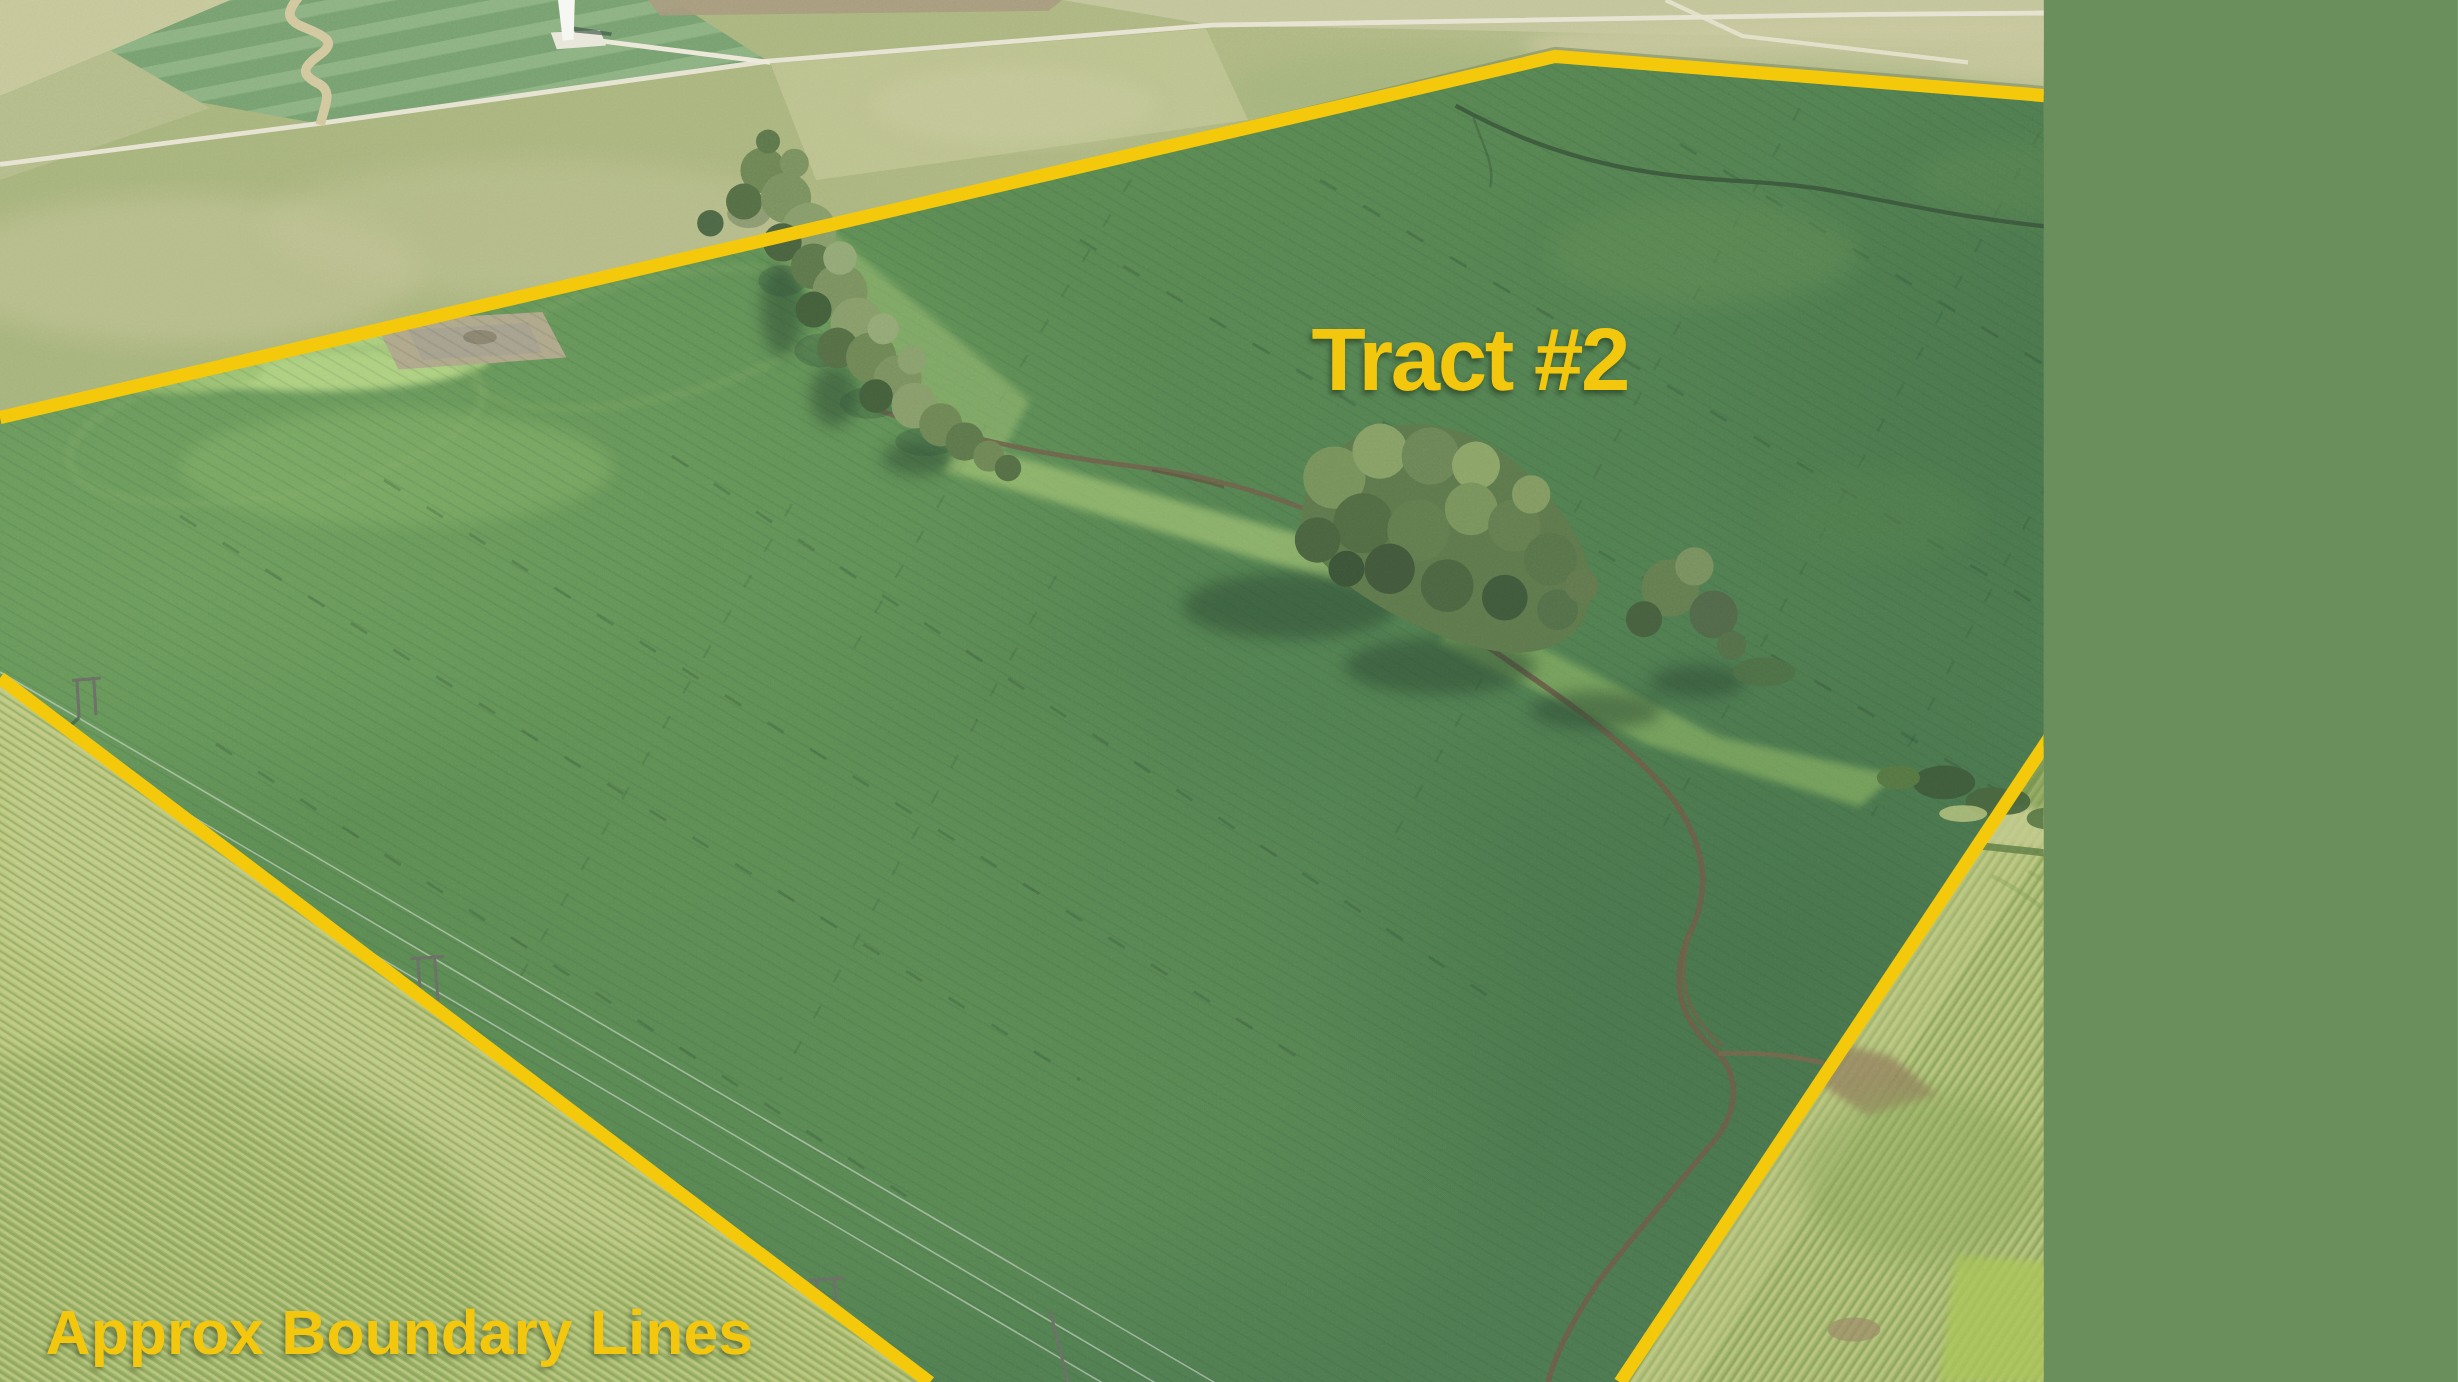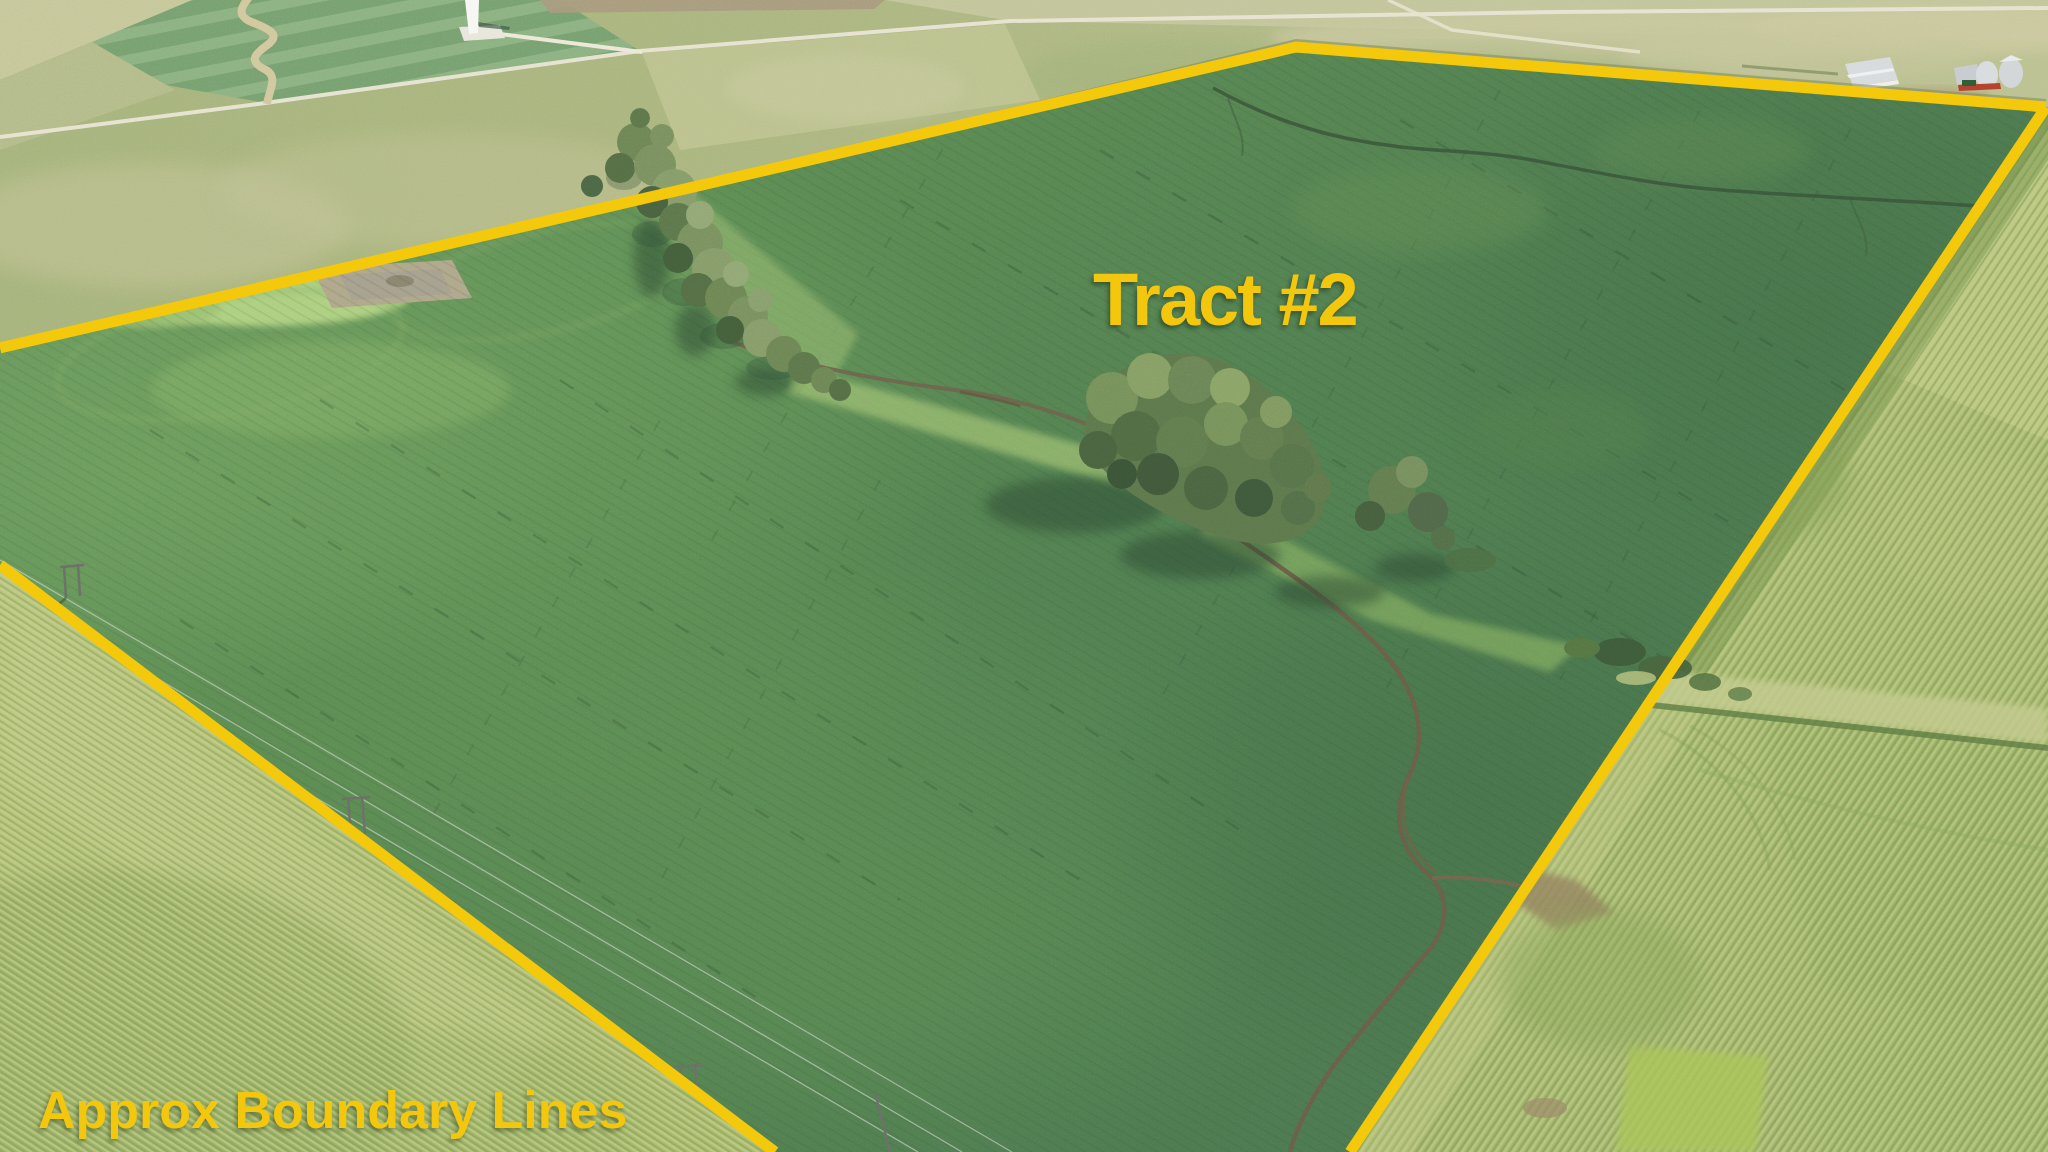--- a/index.html
+++ b/index.html
@@ -1,16 +1,16 @@
 <!DOCTYPE html>
 <html><head>
 <meta charset="utf-8">
 <style>
   html,body{margin:0;padding:0;background:#6a8f5c;}
-  .wrap{position:relative;width:2048px;height:1152px;overflow:hidden;font-family:"Liberation Sans",sans-serif;}
+  .wrap{position:relative;width:1703px;height:1152px;overflow:hidden;font-family:"Liberation Sans",sans-serif;}
   svg{display:block;}
 </style>
 </head>
 <body>
 <div class="wrap">
 <svg width="2048" height="1152" viewBox="0 0 2048 1152">
 <defs>
 
   <linearGradient id="upperGrad" x1="0" y1="0" x2="1" y2="0">
     <stop offset="0" stop-color="#a7b47d"></stop>

